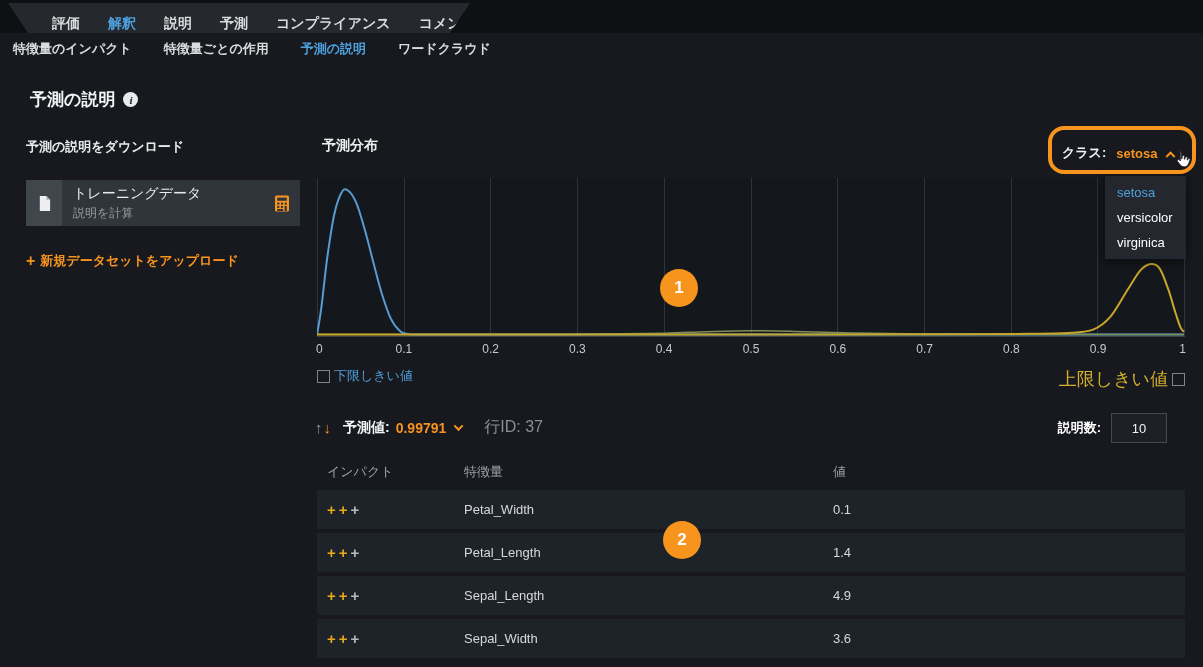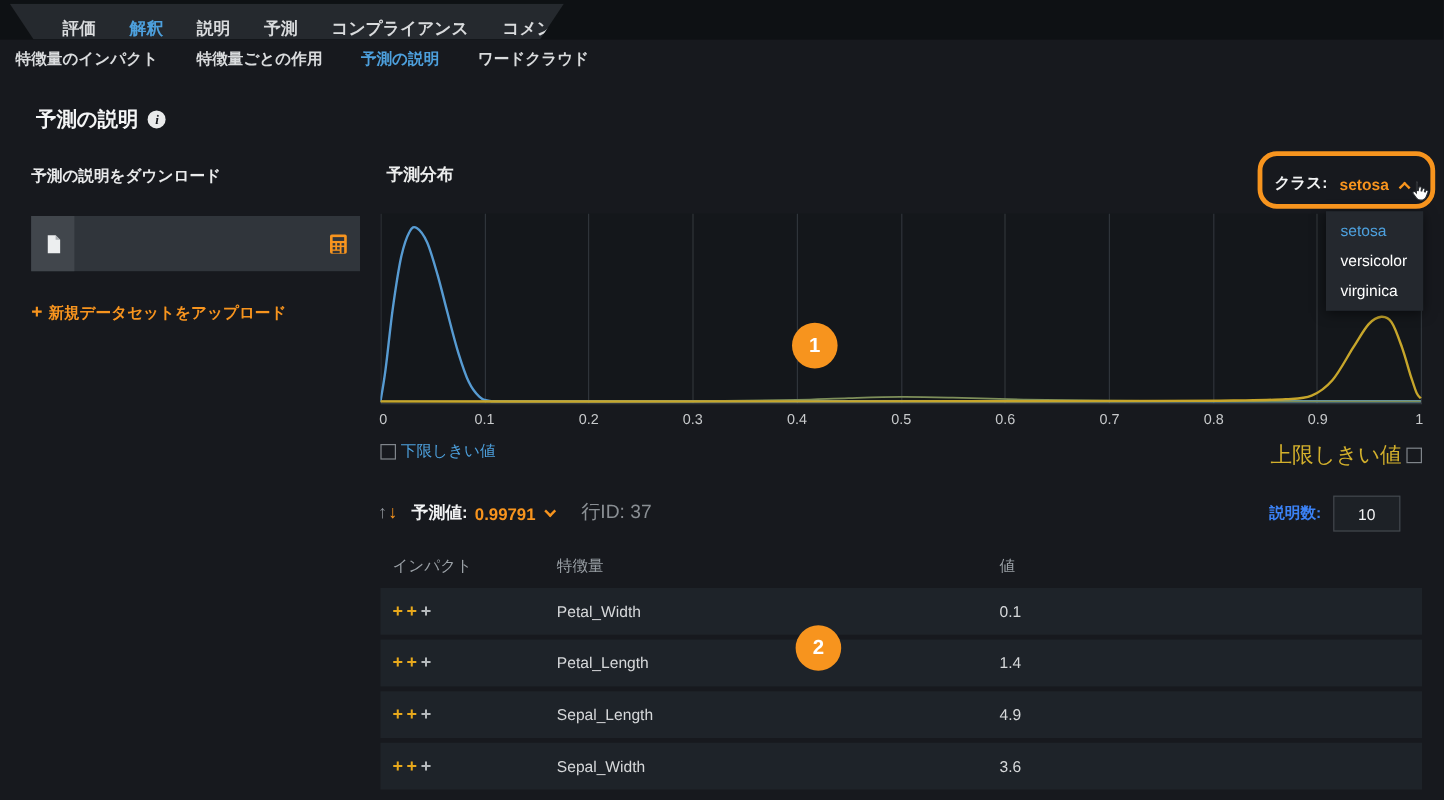--- a/index.html
+++ b/index.html
@@ -66,21 +66,21 @@
 
   
   .pred-bar { position:absolute; left:315px; top:417px; display:flex; align-items:center; }
   .sort-up { font-size:15px; color:#90959c; cursor:pointer; }
   .sort-down { font-size:15px; color:#f7941e; cursor:pointer; margin-left:1px; }
   .pred-label { margin-left:12px; font-size:14px; font-weight:bold; color:#f2f3f4; }
   .pred-value { margin-left:6px; font-size:14px; font-weight:bold; color:#f7941e; cursor:pointer; }
   .chev-down { display:inline-block; width:7px; height:7px; border-right:2px solid #f7941e; border-bottom:2px solid #f7941e; transform:rotate(45deg) translate(-1px,-1px); margin-left:9px; cursor:pointer; }
   .row-id { margin-left:22px; font-size:16px; color:#8a8f94; }
   .expl-group { position:absolute; top:413px; right:36px; display:flex; align-items:center; gap:10px; }
-  .expl-label { font-size:13px; font-weight:bold; color:#3b82f6; }
+  .expl-label { font-size:13px; font-weight:bold; color:#ffffff; }
   .expl-input { width:56px; height:30px; background:#1d2126; border:1px solid #43484e; color:#f2f3f4; font-size:13px;
     display:flex; align-items:center; justify-content:center; cursor:text; }
 
   
   .tbl-header { position:absolute; left:317px; top:463px; width:868px; height:20px; }
   .tbl-header span { position:absolute; font-size:13px; color:#9ba1a7; }
   .th-impact { left:10px; } .th-feature { left:147px; } .th-value { left:516px; }
   .trow { position:absolute; left:317px; width:868px; height:39px; background:#1e2329; }
   .trow .cell { position:absolute; top:0; height:39px; display:flex; align-items:center; font-size:13px; color:#d6d8da; }
   .c-impact { left:10px; letter-spacing:3px; }
@@ -125,20 +125,22 @@
   <div class="sidebar">
     <div class="sb-header">予測の説明をダウンロード</div>
     <div class="dataset-item">
       <div class="ds-iconbox">
         <svg width="15" height="17" viewBox="0 0 16 18">
           <path d="M3 1h7l4 4v12H3z" fill="#eceeef"></path>
           <path d="M10 1l4 4h-4z" fill="#a9adb1"></path>
         </svg>
       </div>
       <div class="ds-text">
+        <div class="ds-title">トレーニングデータ</div>
+        <div class="ds-sub">説明を計算</div>
       </div>
       <div class="ds-calc">
         <svg width="16" height="17" viewBox="0 0 16 17">
           <rect x="1" y="0.5" width="14" height="16" rx="1.5" fill="#f7941e"></rect>
           <rect x="3.2" y="2.6" width="9.6" height="3.2" fill="#30353b"></rect>
           <g fill="#30353b">
             <rect x="3.2" y="7.6" width="2.2" height="2.0"></rect>
               <rect x="6.9" y="7.6" width="2.2" height="2.0"></rect>
               <rect x="10.6" y="7.6" width="2.2" height="2.0"></rect>
             <rect x="3.2" y="10.9" width="2.2" height="2.0"></rect>

